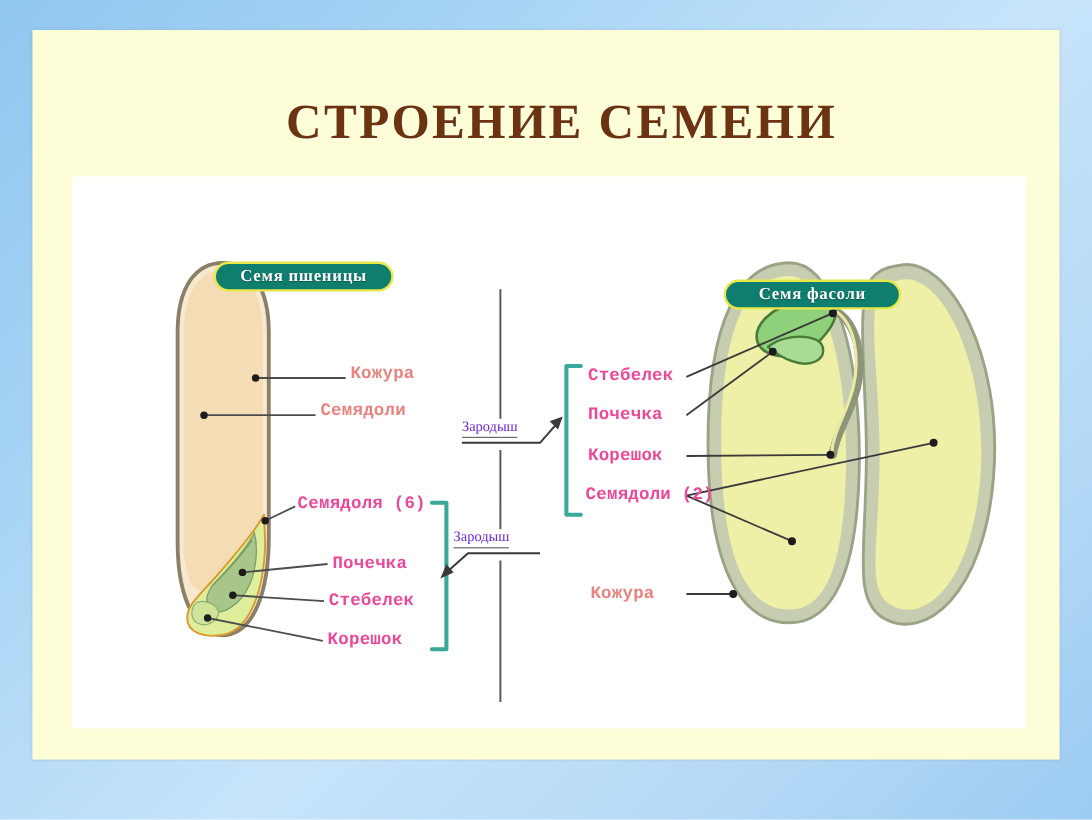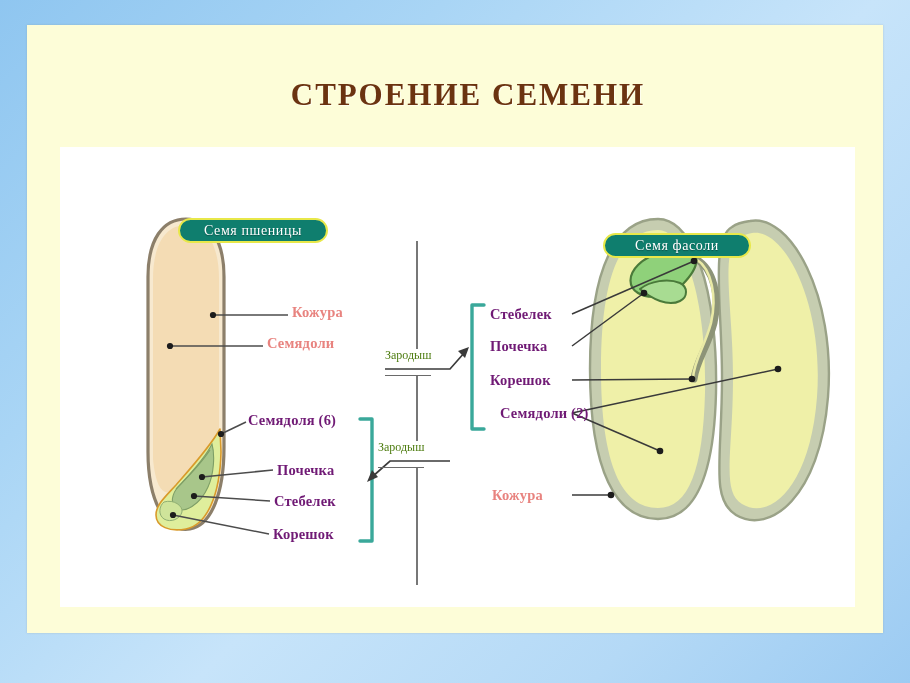--- a/index.html
+++ b/index.html
@@ -28,21 +28,21 @@
     box-shadow: 0 0 2px rgba(120,120,90,0.25);
   }
   #page-title {
     position: absolute;
     left: 0;
     top: 52px;
     width: 882px;
     text-align: center;
     font-family: "Liberation Serif", "DejaVu Serif", serif;
     font-weight: bold;
-    font-size: 31px;
+    font-size: 41px;
     letter-spacing: 2px;
     color: #6b3310;
     text-shadow: 1px 1px 0 rgba(255,255,255,0.55);
   }
   #content-panel {
     position: absolute;
     left: 33px;
     top: 122px;
     width: 795px;
     height: 460px;
@@ -52,60 +52,60 @@
   .seed-badge {
     position: absolute;
     display: flex;
     align-items: center;
     justify-content: center;
     background: #0f7e6e;
     border: 2px solid #e8e84a;
     border-radius: 13px;
     color: #ffffff;
     font-family: "Liberation Serif", "DejaVu Serif", serif;
-    font-weight: normal;
+    font-weight: bold;
     font-size: 14px;
     letter-spacing: 0.6px;
     box-sizing: border-box;
     padding: 0 10px;
     height: 25px;
     text-shadow: 0 1px 1px rgba(0,0,0,0.35);
   }
   #badge-wheat { left: 118px; top: 71px; width: 150px; }
   #badge-bean  { left: 543px; top: 86px; width: 148px; }
 
   
   .lbl {
     position: absolute;
-    font-family: Liberation Serif, serif;
+    font-family: Liberation Mono, monospace;
     font-weight: bold;
     font-size: 14.5px;
     white-space: nowrap;
     letter-spacing: 0.2px;
   }
   .lbl-red   { color: #e8837f; }
-  .lbl-black { color: #701a75; }
+  .lbl-black { color: #ec4899; }
   .lbl-embryo {
-    color: #4d7c0f;
+    color: #6d28d9;
     font-size: 12px;
     border-bottom: 1.6px solid #6a6a6a;
-    padding-bottom: 12px;
+    padding-bottom: 1px;
   }
   
   #lbl-kozhura-wheat  { left: 232px; top: 157px; }
   #lbl-endosperm      { left: 207px; top: 188px; }
   #lbl-semyadolya     { left: 188px; top: 265px; }
   #lbl-pochechka-w    { left: 217px; top: 315px; }
   #lbl-stebelek-w     { left: 214px; top: 346px; }
   #lbl-koreshok-w     { left: 213px; top: 379px; }
   
   #lbl-stebelek-b     { left: 430px; top: 159px; }
   #lbl-pochechka-b    { left: 430px; top: 191px; }
   #lbl-koreshok-b     { left: 430px; top: 225px; }
-  #lbl-semyadoli      { left: 440px; top: 258px; }
+  #lbl-semyadoli      { left: 428px; top: 258px; }
   #lbl-kozhura-bean   { left: 432px; top: 340px; }
   
   #lbl-embryo-top     { left: 325px; top: 201px; }
   #lbl-embryo-bottom  { left: 318px; top: 293px; }
 
   #svg-layer {
     position: absolute;
     left: 0;
     top: 0;
     width: 795px;

